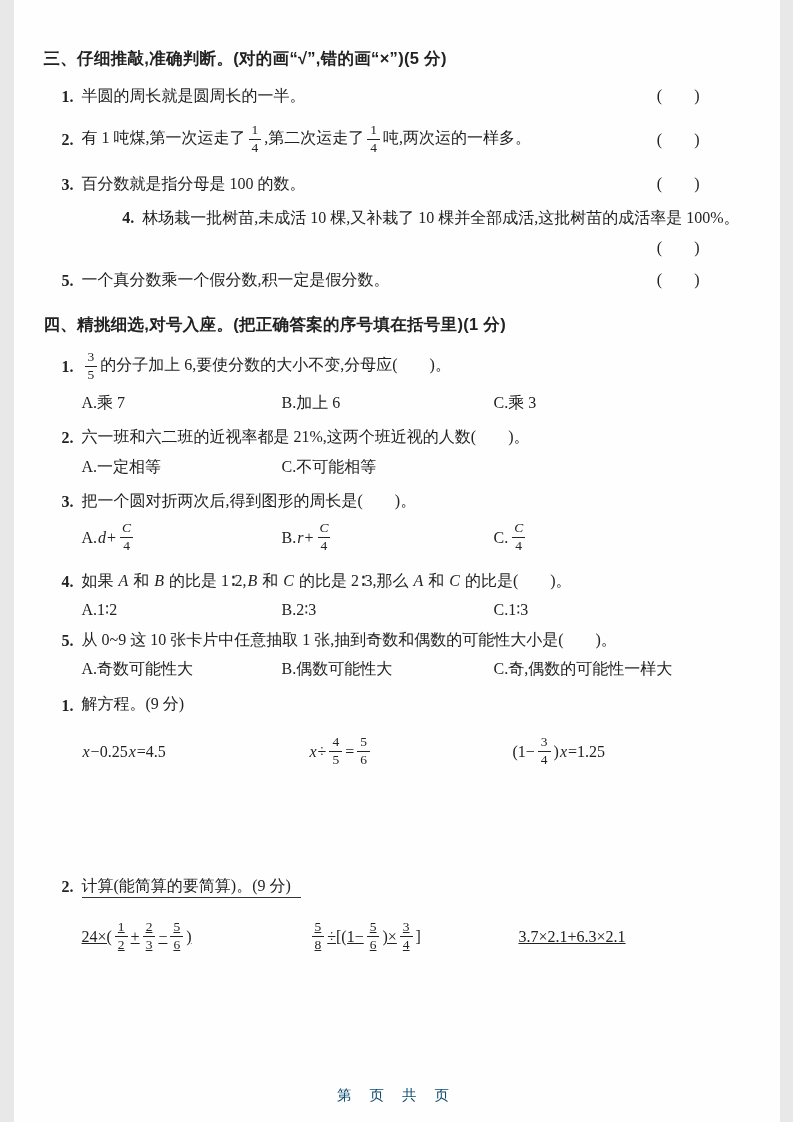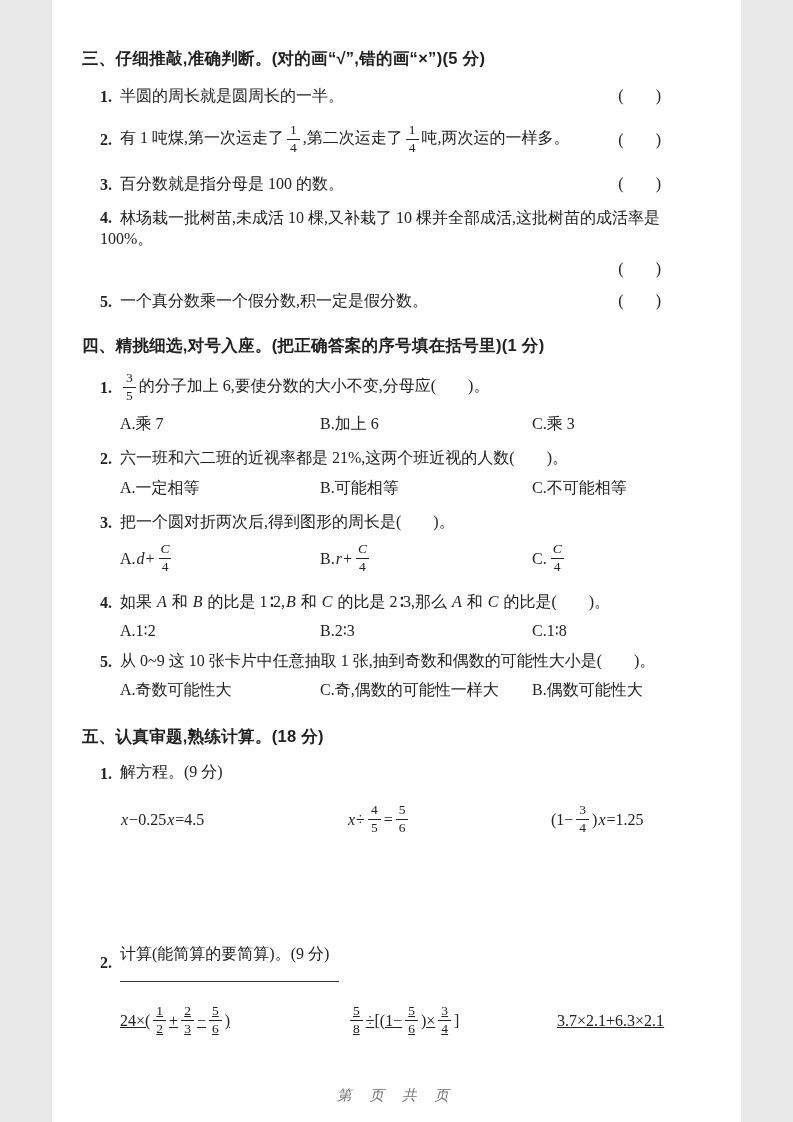--- a/index.html
+++ b/index.html
@@ -1,17 +1,17 @@
 <!DOCTYPE html>
 <html><head>
 <meta charset="utf-8">
 <style>
   html,body{margin:0;padding:0;background:#e8e8e8;}
   .page{
-    width:689px;height:1122px;background:#fefefe;position:relative;overflow:hidden;
+    width:766px;height:1122px;background:#fefefe;position:relative;overflow:hidden;
     color:#222;font-family:"Liberation Serif","DejaVu Serif",serif;font-size:16px;
     margin:0 auto;box-sizing:border-box;padding-top:48px;
   }
   .sec-title{
     font-family:"Liberation Sans","DejaVu Sans",sans-serif;
     font-weight:700;font-size:16.5px;margin:0 30px;letter-spacing:.3px;
   }
   .qnum{font-weight:700;margin-right:8px;white-space:nowrap;}
   .jrow{display:flex;align-items:center;margin:0 80px 0 48px;}
   .jrow .jtext{flex:0 1 auto;}
@@ -32,31 +32,31 @@
   .frac .num{padding:0 3px 1px;}
   .frac .den{border-top:1.2px solid #222;padding:1px 3px 0;}
   .frac.fi .num{font-style:italic;}
   .var{font-style:italic;padding:0 1px;}
   .eq-row{display:flex;align-items:center;margin-left:68px;margin-right:30px;}
   .eq-col1{width:227px;display:inline-flex;align-items:center;}
   .eq-col2{width:192px;display:inline-flex;align-items:center;}
   .eq-col3{flex:1;display:inline-flex;align-items:center;margin-left:12px;}
   .expr .eq-col2{width:198px;}
   .sub-label{padding-bottom:2px;}
-  .underlined{border-bottom:1.2px solid #333;padding-bottom:16px;padding-right:10px;}
+  .underlined{border-bottom:1.2px solid #333;padding-bottom:0;padding-right:10px;}
   .footer{
     position:absolute;left:0;top:1086px;width:100%;text-align:center;
     font-family:"Liberation Sans","DejaVu Sans",sans-serif;
-    font-size:14.5px;letter-spacing:7px;white-space:pre;color:#737373;font-style:italic;
+    font-size:14.5px;letter-spacing:7px;white-space:pre;color:#0c4a6e;
   }
   
   .mt-s3-i1{margin-top:16px;}
   .mt-s3-i2{margin-top:10px;min-height:46px;}
   .mt-s3-i3{margin-top:11px;}
-  .mt-s3-i4{margin-top:13px;}
+  .mt-s3-i4{margin-top:13px;text-align:right;}
   .mt-s3-i4b{margin-top:9px;}
   .mt-s3-i5{margin-top:11px;}
   .mt-s4{margin-top:23px;}
   .mt-s4-q1{margin-top:8px;min-height:46px;}
   .mt-opt1{margin-top:3px;}
   .mt-s4-q2{margin-top:13px;}
   .mt-opt2{margin-top:9px;}
   .mt-s4-q3{margin-top:13px;}
   .mt-opt3{margin-top:2px;min-height:48px;}
   .mt-s4-q4{margin-top:9px;}
@@ -125,21 +125,20 @@
     <span class="opt">B.加上 6</span>
     <span class="opt">C.乘 3</span>
   </div>
 
   <div class="qline mt-s4-q2">
     <span class="qnum">2.</span>
     <span>六一班和六二班的近视率都是 21%,这两个班近视的人数(　　)。</span>
   </div>
   <div class="options mt-opt2">
     <span class="opt">A.一定相等</span>
-    <span class="opt">B.可能相等</span>
     <span class="opt">C.不可能相等</span>
   </div>
 
   <div class="qline mt-s4-q3">
     <span class="qnum">3.</span>
     <span>把一个圆对折两次后,得到图形的周长是(　　)。</span>
   </div>
   <div class="options mt-opt3">
     <span class="opt">A.<span class="var">d</span>+<span class="frac fi">
           <span class="num">C</span>
@@ -155,34 +154,33 @@
         </span></span>
   </div>
 
   <div class="qline mt-s4-q4">
     <span class="qnum">4.</span>
     <span>如果 <span class="var">A</span> 和 <span class="var">B</span> 的比是 1∶2,<span class="var">B</span> 和 <span class="var">C</span> 的比是 2∶3,那么 <span class="var">A</span> 和 <span class="var">C</span> 的比是(　　)。</span>
   </div>
   <div class="options mt-opt4">
     <span class="opt">A.1∶2</span>
     <span class="opt">B.2∶3</span>
-    <span class="opt">C.1∶8</span>
+    <span class="opt">C.1∶3</span>
   </div>
 
   <div class="qline mt-s4-q5">
     <span class="qnum">5.</span>
     <span>从 0~9 这 10 张卡片中任意抽取 1 张,抽到奇数和偶数的可能性大小是(　　)。</span>
   </div>
   <div class="options mt-opt5">
     <span class="opt">A.奇数可能性大</span>
+    <span class="opt">B.偶数可能性大</span>
     <span class="opt">C.奇,偶数的可能性一样大</span>
-    <span class="opt">B.偶数可能性大</span>
-  </div>
-
-  <div class="sec-title mt-s5">五、认真审题,熟练计算。(18 分)</div>
+  </div>
+
 
   <div class="qline mt-s5-sub1">
     <span class="qnum">1.</span>
     <span class="sub-label">解方程。(9 分)</span>
   </div>
 
   <div class="eq-row mt-eq">
     <span class="eq-col1"><span class="var">x</span>−0.25<span class="var">x</span>=4.5</span>
     <span class="eq-col2"><span class="var">x</span>÷<span class="frac">
           <span class="num">4</span>

